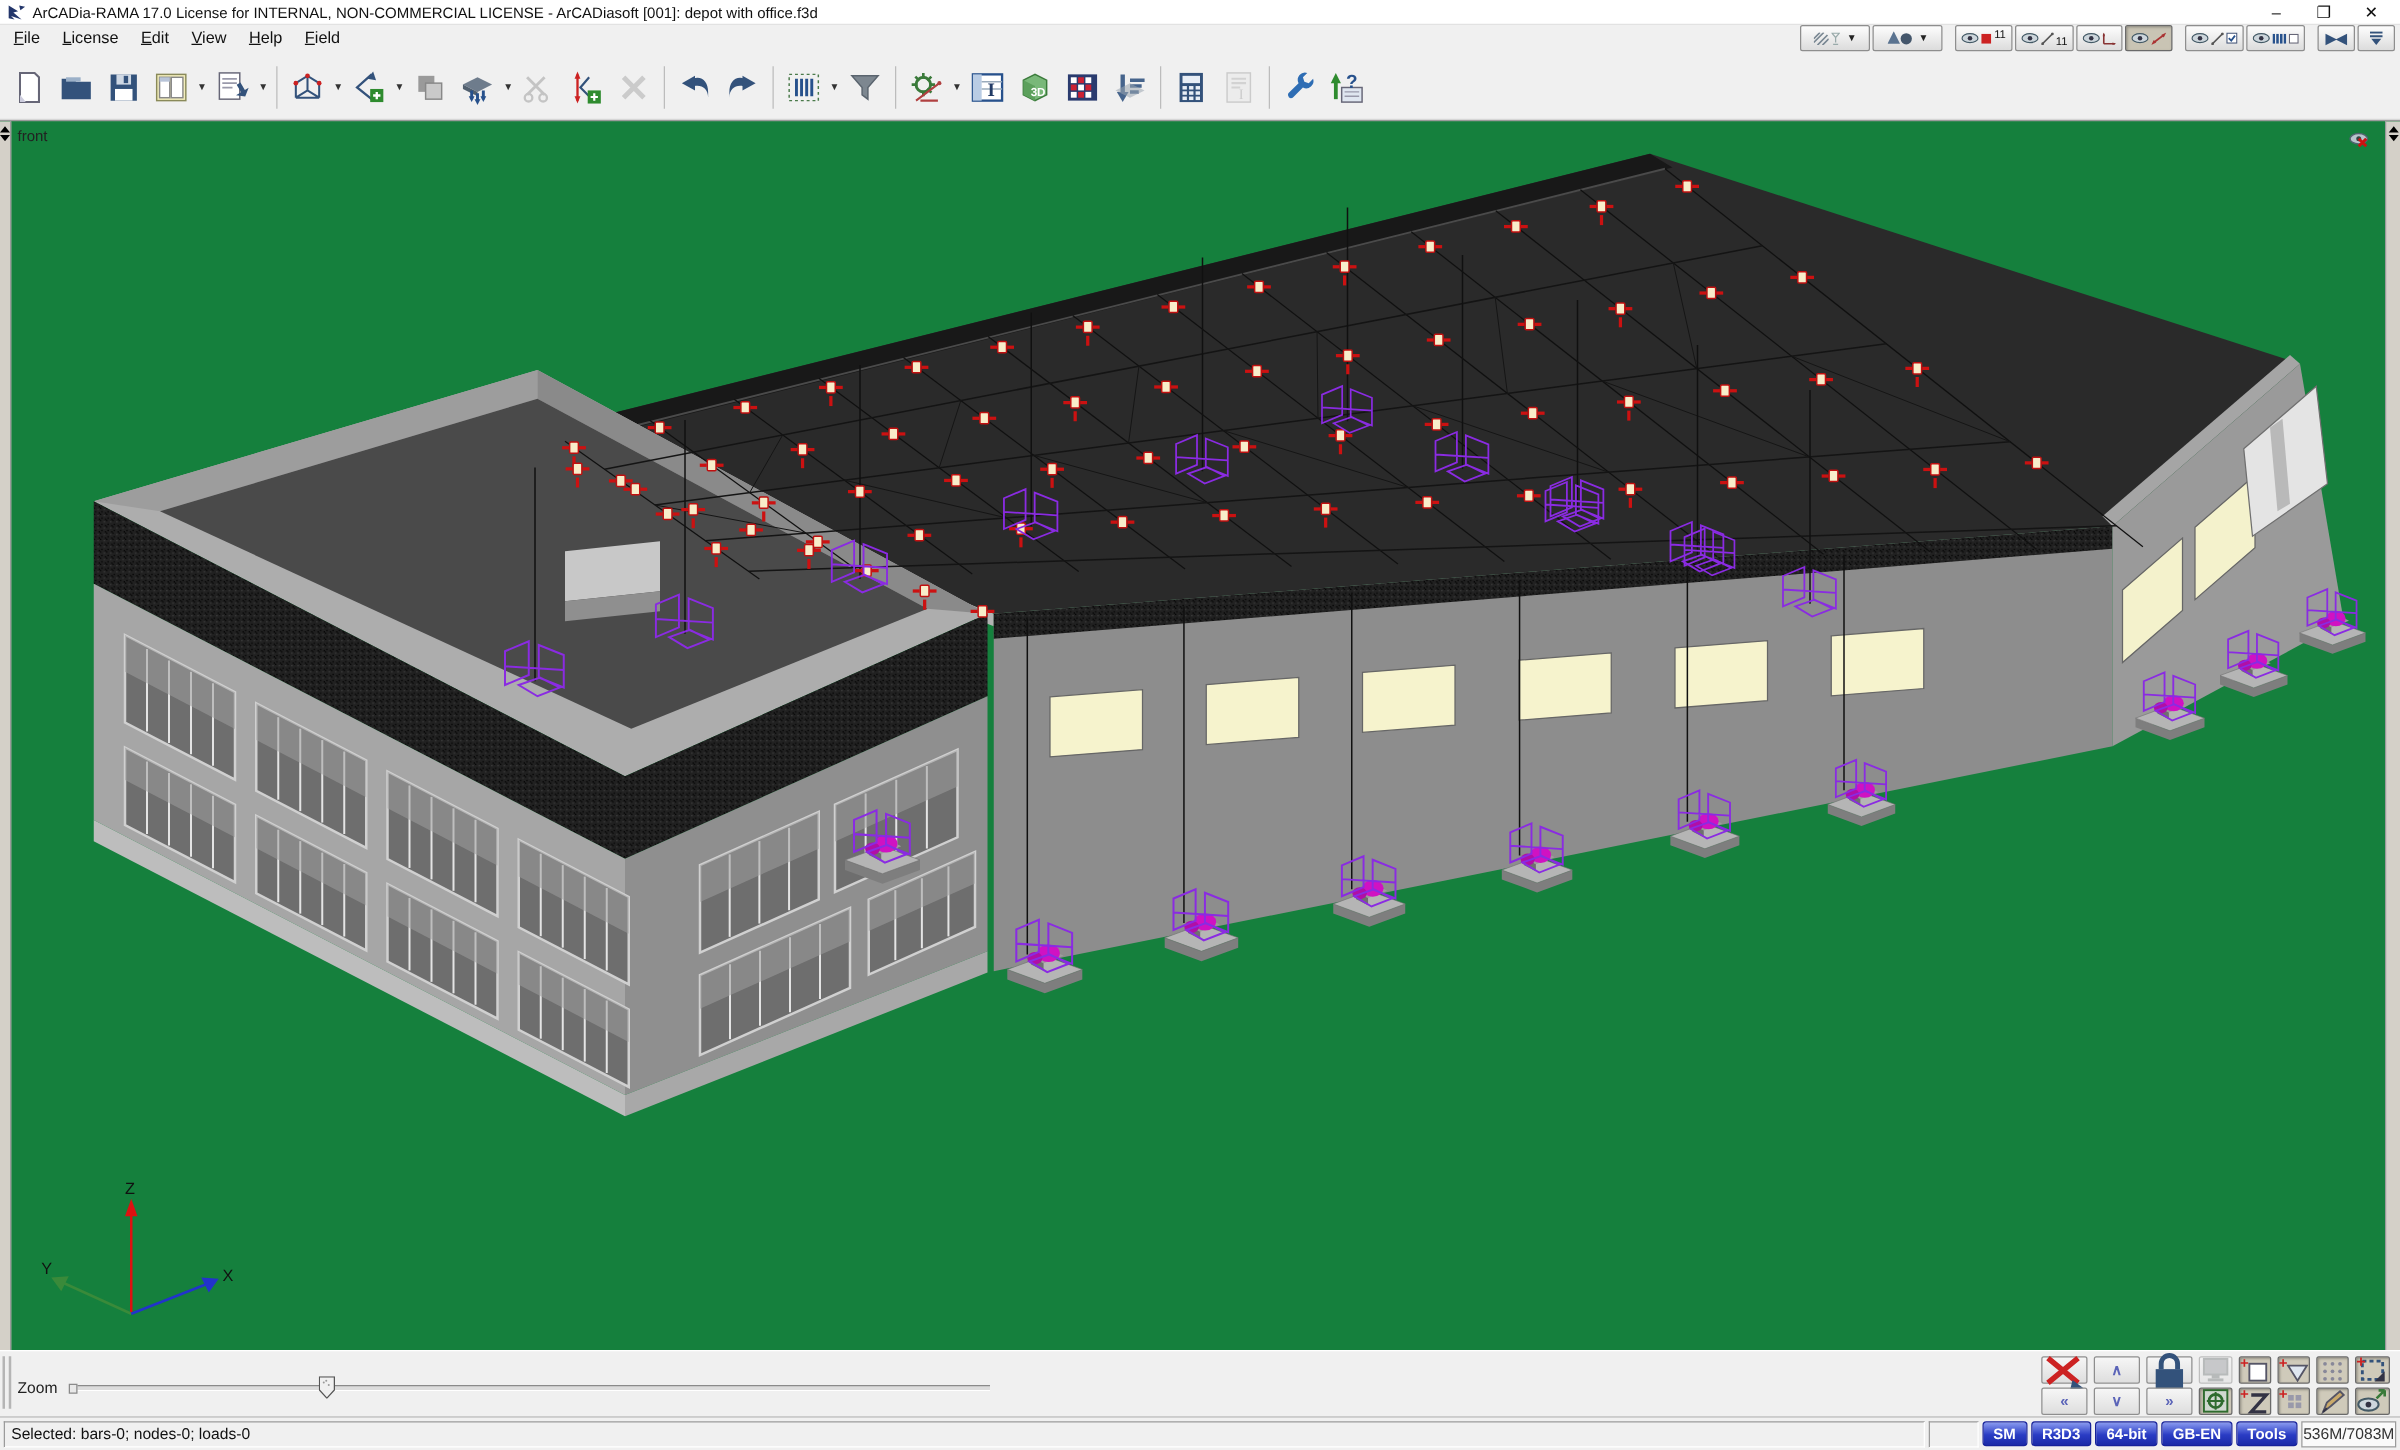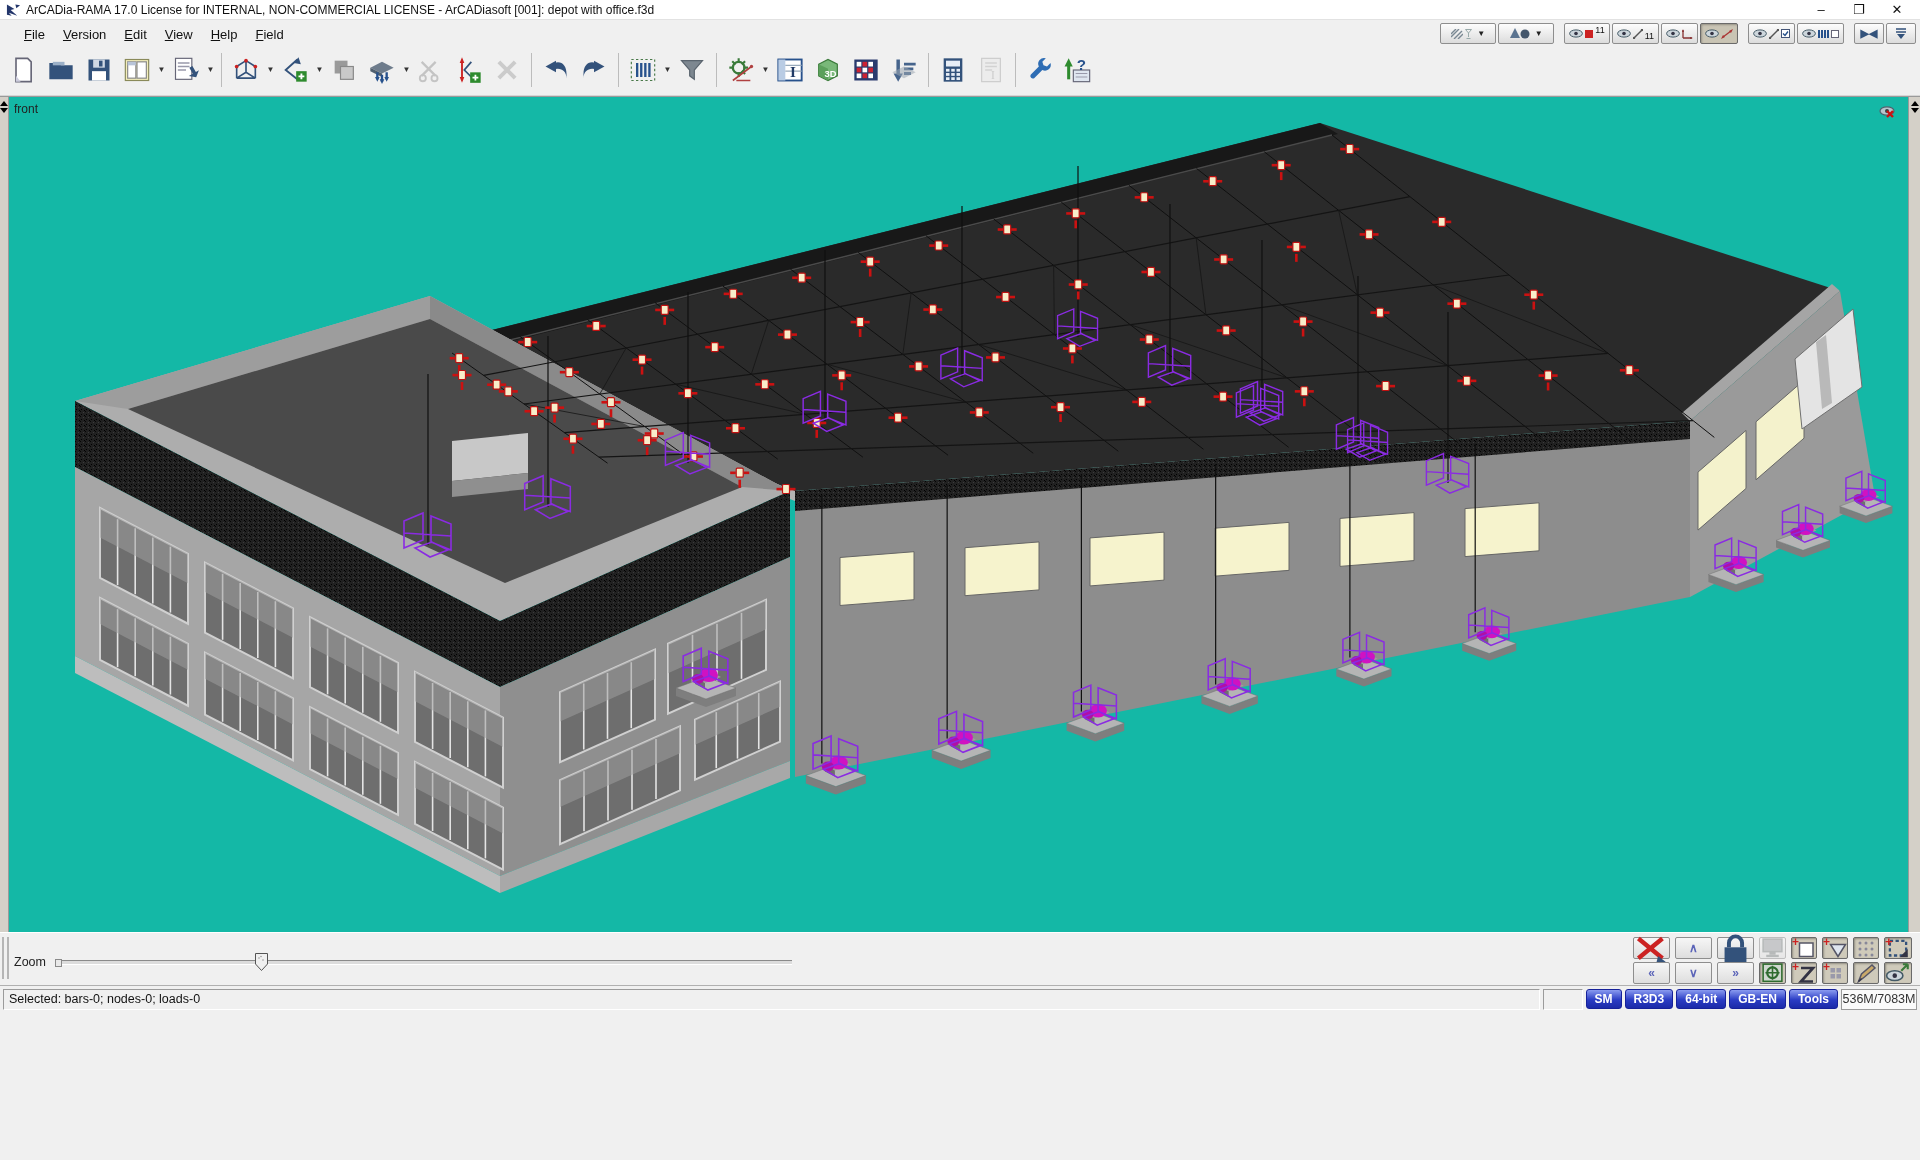--- a/index.html
+++ b/index.html
@@ -9,21 +9,21 @@
   
   .titlebar { height:20px; background:#ffffff; display:flex; align-items:center;
     padding:0 4px; border-bottom:1px solid #e2e2e2; }
   .app-icon { width:15px; height:14px; margin:0 5px 0 2px; }
   .title-text { font-size:12px; color:#111; }
   .win-controls { margin-left:auto; display:flex; }
   .win-btn { width:38px; height:19px; display:flex; align-items:center; justify-content:center;
     font-size:13px; color:#111; cursor:default; }
 
   
-  .menubar { height:24px; background:#f0f0f0; display:flex; align-items:flex-end; padding-left:15px; }
+  .menubar { height:24px; background:#f0f0f0; display:flex; align-items:flex-start; padding-left:2px; }
   .menu-item { font-size:13px; color:#111; padding:2px 9px; }
   .menu-item::first-letter { text-decoration:underline; }
   .menubar-right { margin-left:auto; display:flex; align-items:center; gap:4px; padding-right:4px; }
   .tgl-group { display:flex; gap:2px; margin-left:6px; }
   .tgl { height:21px; min-width:34px; display:flex; align-items:center; justify-content:center; gap:2px;
     background:linear-gradient(#fdfdfd,#dcdcdc); border:1px solid #8e8e8e; border-radius:2px;
     padding:0 4px; font-size:9px; color:#333; }
   .tgl.pressed { background:#c9c4b4; border:1px solid #6a6a6a; box-shadow:inset 1px 1px 2px rgba(0,0,0,.25); }
   .tgl .ddv { font-size:8px; color:#222; margin-left:3px; }
   .sup11 { font-size:9px; position:relative; top:-4px; color:#111; }
@@ -33,21 +33,21 @@
     border-bottom:1px solid #d6d6d6; }
   .tb { width:38px; height:42px; display:flex; align-items:center; justify-content:center;
     border:1px solid transparent; border-radius:2px; }
   .tb.disabled { opacity:.42; filter:grayscale(1); }
   .tb svg { width:28px; height:28px; }
   .dd { width:11px; height:42px; display:flex; align-items:center; justify-content:center;
     font-size:8px; color:#333; }
   .tsep { width:1px; height:34px; background:#bcbcbc; margin:0 5px; }
 
   
-  .viewport { position:relative; height:836px; background:#14b8a6; overflow:hidden;
+  .viewport { position:relative; height:984px; background:#15803d; overflow:hidden;
     border-top:1px solid #9a9a9a; }
   .edge-strip { position:absolute; top:0; bottom:0; background:#d4d0c8; z-index:5; }
   .edge-strip.left { left:0; width:9px; border-right:1px solid #9a9a9a; }
   .edge-strip.right { right:0; width:12px; border-left:1px solid #9a9a9a; }
   .strip-tri { width:0; height:0; margin:2px auto; border-left:4px solid transparent;
     border-right:4px solid transparent; }
   .tri-up { border-bottom:5px solid #000; margin-top:4px; }
   .tri-dn { border-top:5px solid #000; }
   .view-label { position:absolute; left:14px; top:5px; font-size:12px; color:#222; z-index:4; }
   .close-view { position:absolute; right:20px; top:8px; z-index:6; }
@@ -96,21 +96,21 @@
   <span class="title-text">ArCADia-RAMA 17.0 License for INTERNAL, NON-COMMERCIAL LICENSE - ArCADiasoft [001]: depot with office.f3d</span>
   <div class="win-controls">
     <div class="win-btn">–</div>
     <div class="win-btn">❐</div>
     <div class="win-btn">✕</div>
   </div>
 </div>
 
 <div class="menubar">
   <span class="menu-item">File</span>
-  <span class="menu-item">Version</span>
+  <span class="menu-item">License</span>
   <span class="menu-item">Edit</span>
   <span class="menu-item">View</span>
   <span class="menu-item">Help</span>
   <span class="menu-item">Field</span>
 
   <div class="menubar-right">
     <div class="tgl-group">
       <div class="tgl" style="min-width:56px">
         <span class="mi" style="display: inline-flex; align-items: center;">
             <svg width="12" height="10" viewBox="0 0 12 10">

